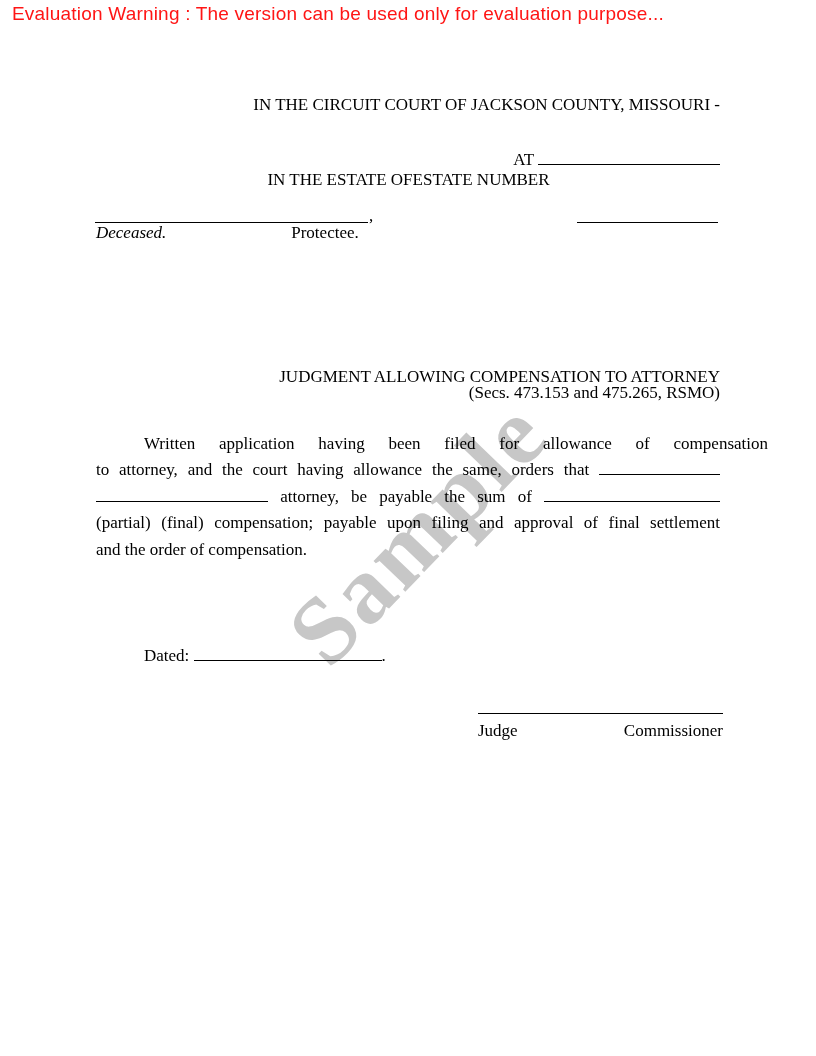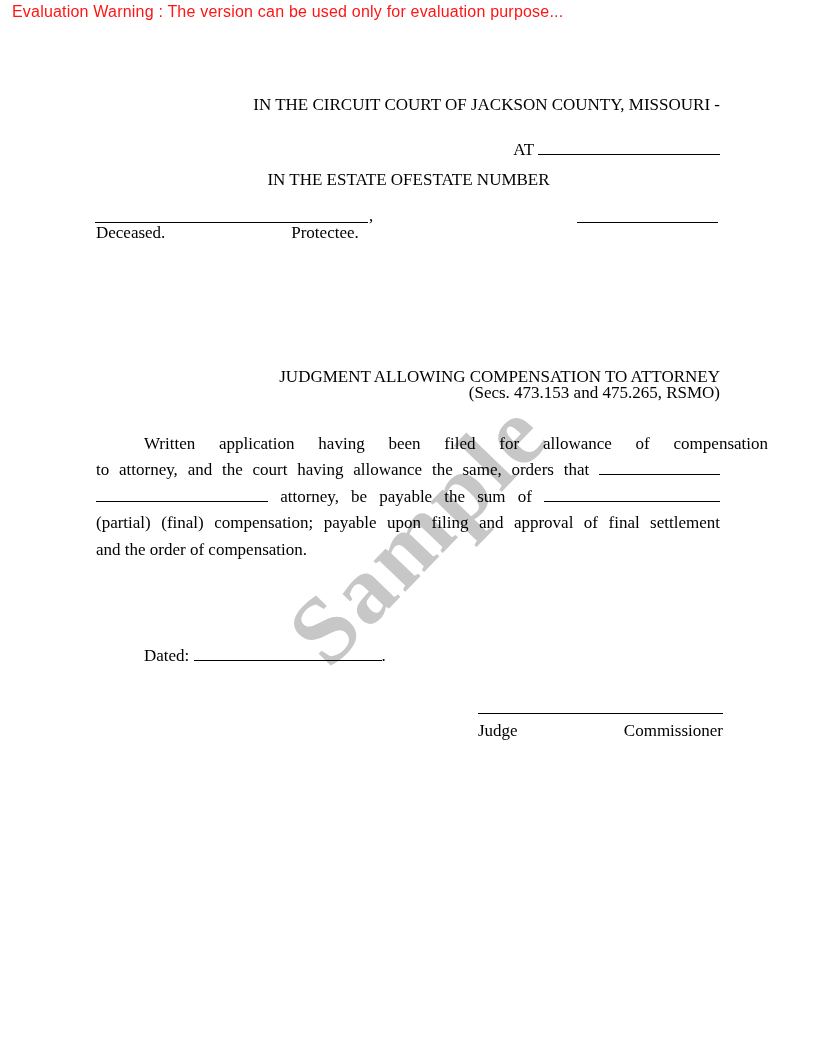--- a/index.html
+++ b/index.html
@@ -8,21 +8,21 @@
     width:816px;height:1056px;
     background:#ffffff;
     font-family:"Liberation Serif", serif;
     color:#000000;
     font-size:17px;
     overflow:hidden;
   }
   .warning{
     position:absolute;left:12px;top:3px;
     font-family:"Liberation Sans", sans-serif;
-    font-size:16px;
+    font-size:19px;
     color:#ff1515;
     letter-spacing:0.2px;
   }
   .watermark{
     position:absolute;left:252px;top:462px;width:330px;height:140px;
     display:flex;align-items:center;justify-content:center;
     transform:rotate(-46deg);
     font-family:"Liberation Serif", serif;
     font-weight:bold;
     font-size:96px;
@@ -43,38 +43,38 @@
   .just{text-align:justify;text-align-last:justify;}
   .indent{padding-left:48px;}
   .title-main{line-height:16px;}
   .title-sub{line-height:15px;}
   .sig{
     position:absolute;left:478px;top:713px;width:245px;
     border-top:1px solid #000;
     display:flex;justify-content:space-between;
     padding-top:7px;line-height:19px;
   }
-  .label-cell{display:inline-block;width:191px;}
+  .label-cell{display:inline-block;width:191px;font-style:italic;}
 </style>
 </head>
 <body>
 
 <div class="page">
 
   <div class="watermark">Sample</div>
 
   <div class="layer">
 
     <div class="warning">Evaluation Warning : The version can be used only for evaluation purpose...</div>
 
     <div class="abs center" style="left:96px;top:95px;width:624px;line-height:19px;">
       <div>IN THE CIRCUIT COURT OF JACKSON COUNTY, MISSOURI -</div>
     </div>
 
-    <div class="abs center" style="left:96px;top:140px;width:624px;line-height:20px;">
+    <div class="abs center" style="left:96px;top:150px;width:624px;line-height:20px;">
       <span>AT</span>
       <span class="blank w182"></span>
     </div>
 
     <div class="abs row" style="left:96px;top:170px;width:625px;">
       <span>IN THE ESTATE OF</span>
       <span>ESTATE NUMBER</span>
     </div>
 
     <div class="hline" style="left:95px;top:222px;width:273px;"></div>

